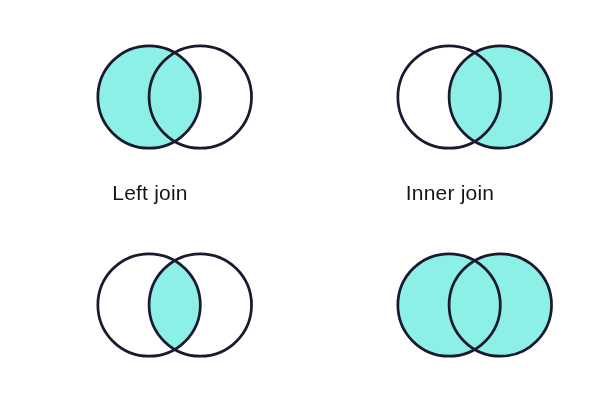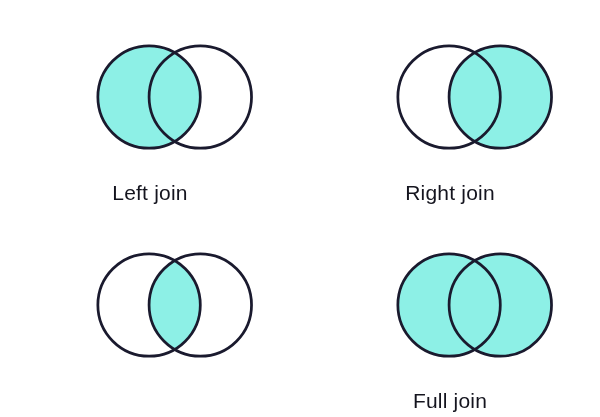--- a/index.html
+++ b/index.html
@@ -82,21 +82,21 @@
           </clipPath>
       </defs>
       <circle cx="124" cy="82" r="56" fill="#ffffff"></circle>
       <circle cx="180" cy="82" r="56" fill="#8DF0E6"></circle>
       <g clip-path="url(#clip-left-rj)">
         <circle cx="180" cy="82" r="56" fill="#8DF0E6"></circle>
       </g>
       <circle cx="124" cy="82" r="56" fill="none" stroke="#1a1a2e" stroke-width="3"></circle>
       <circle cx="180" cy="82" r="56" fill="none" stroke="#1a1a2e" stroke-width="3"></circle>
     </svg>
-    <div class="venn-caption">Right join</div>
+    <div class="venn-caption">Inner join</div>
   </div>
 
   <div class="venn-cell">
     <svg class="venn-figure" width="250" height="150" viewBox="0 0 250 164">
       <defs>
         <clipPath id="clip-left-ij">
             <circle cx="124" cy="82" r="56"></circle>
           </clipPath>
       </defs>
       <circle cx="124" cy="82" r="56" fill="#ffffff"></circle>
@@ -117,16 +117,15 @@
           </clipPath>
       </defs>
       <circle cx="124" cy="82" r="56" fill="#8DF0E6"></circle>
       <circle cx="180" cy="82" r="56" fill="#8DF0E6"></circle>
       <g clip-path="url(#clip-left-fj)">
         <circle cx="180" cy="82" r="56" fill="#8DF0E6"></circle>
       </g>
       <circle cx="124" cy="82" r="56" fill="none" stroke="#1a1a2e" stroke-width="3"></circle>
       <circle cx="180" cy="82" r="56" fill="none" stroke="#1a1a2e" stroke-width="3"></circle>
     </svg>
-    <div class="venn-caption">Full join</div>
   </div>
 
 </div>
 
 </body></html>

